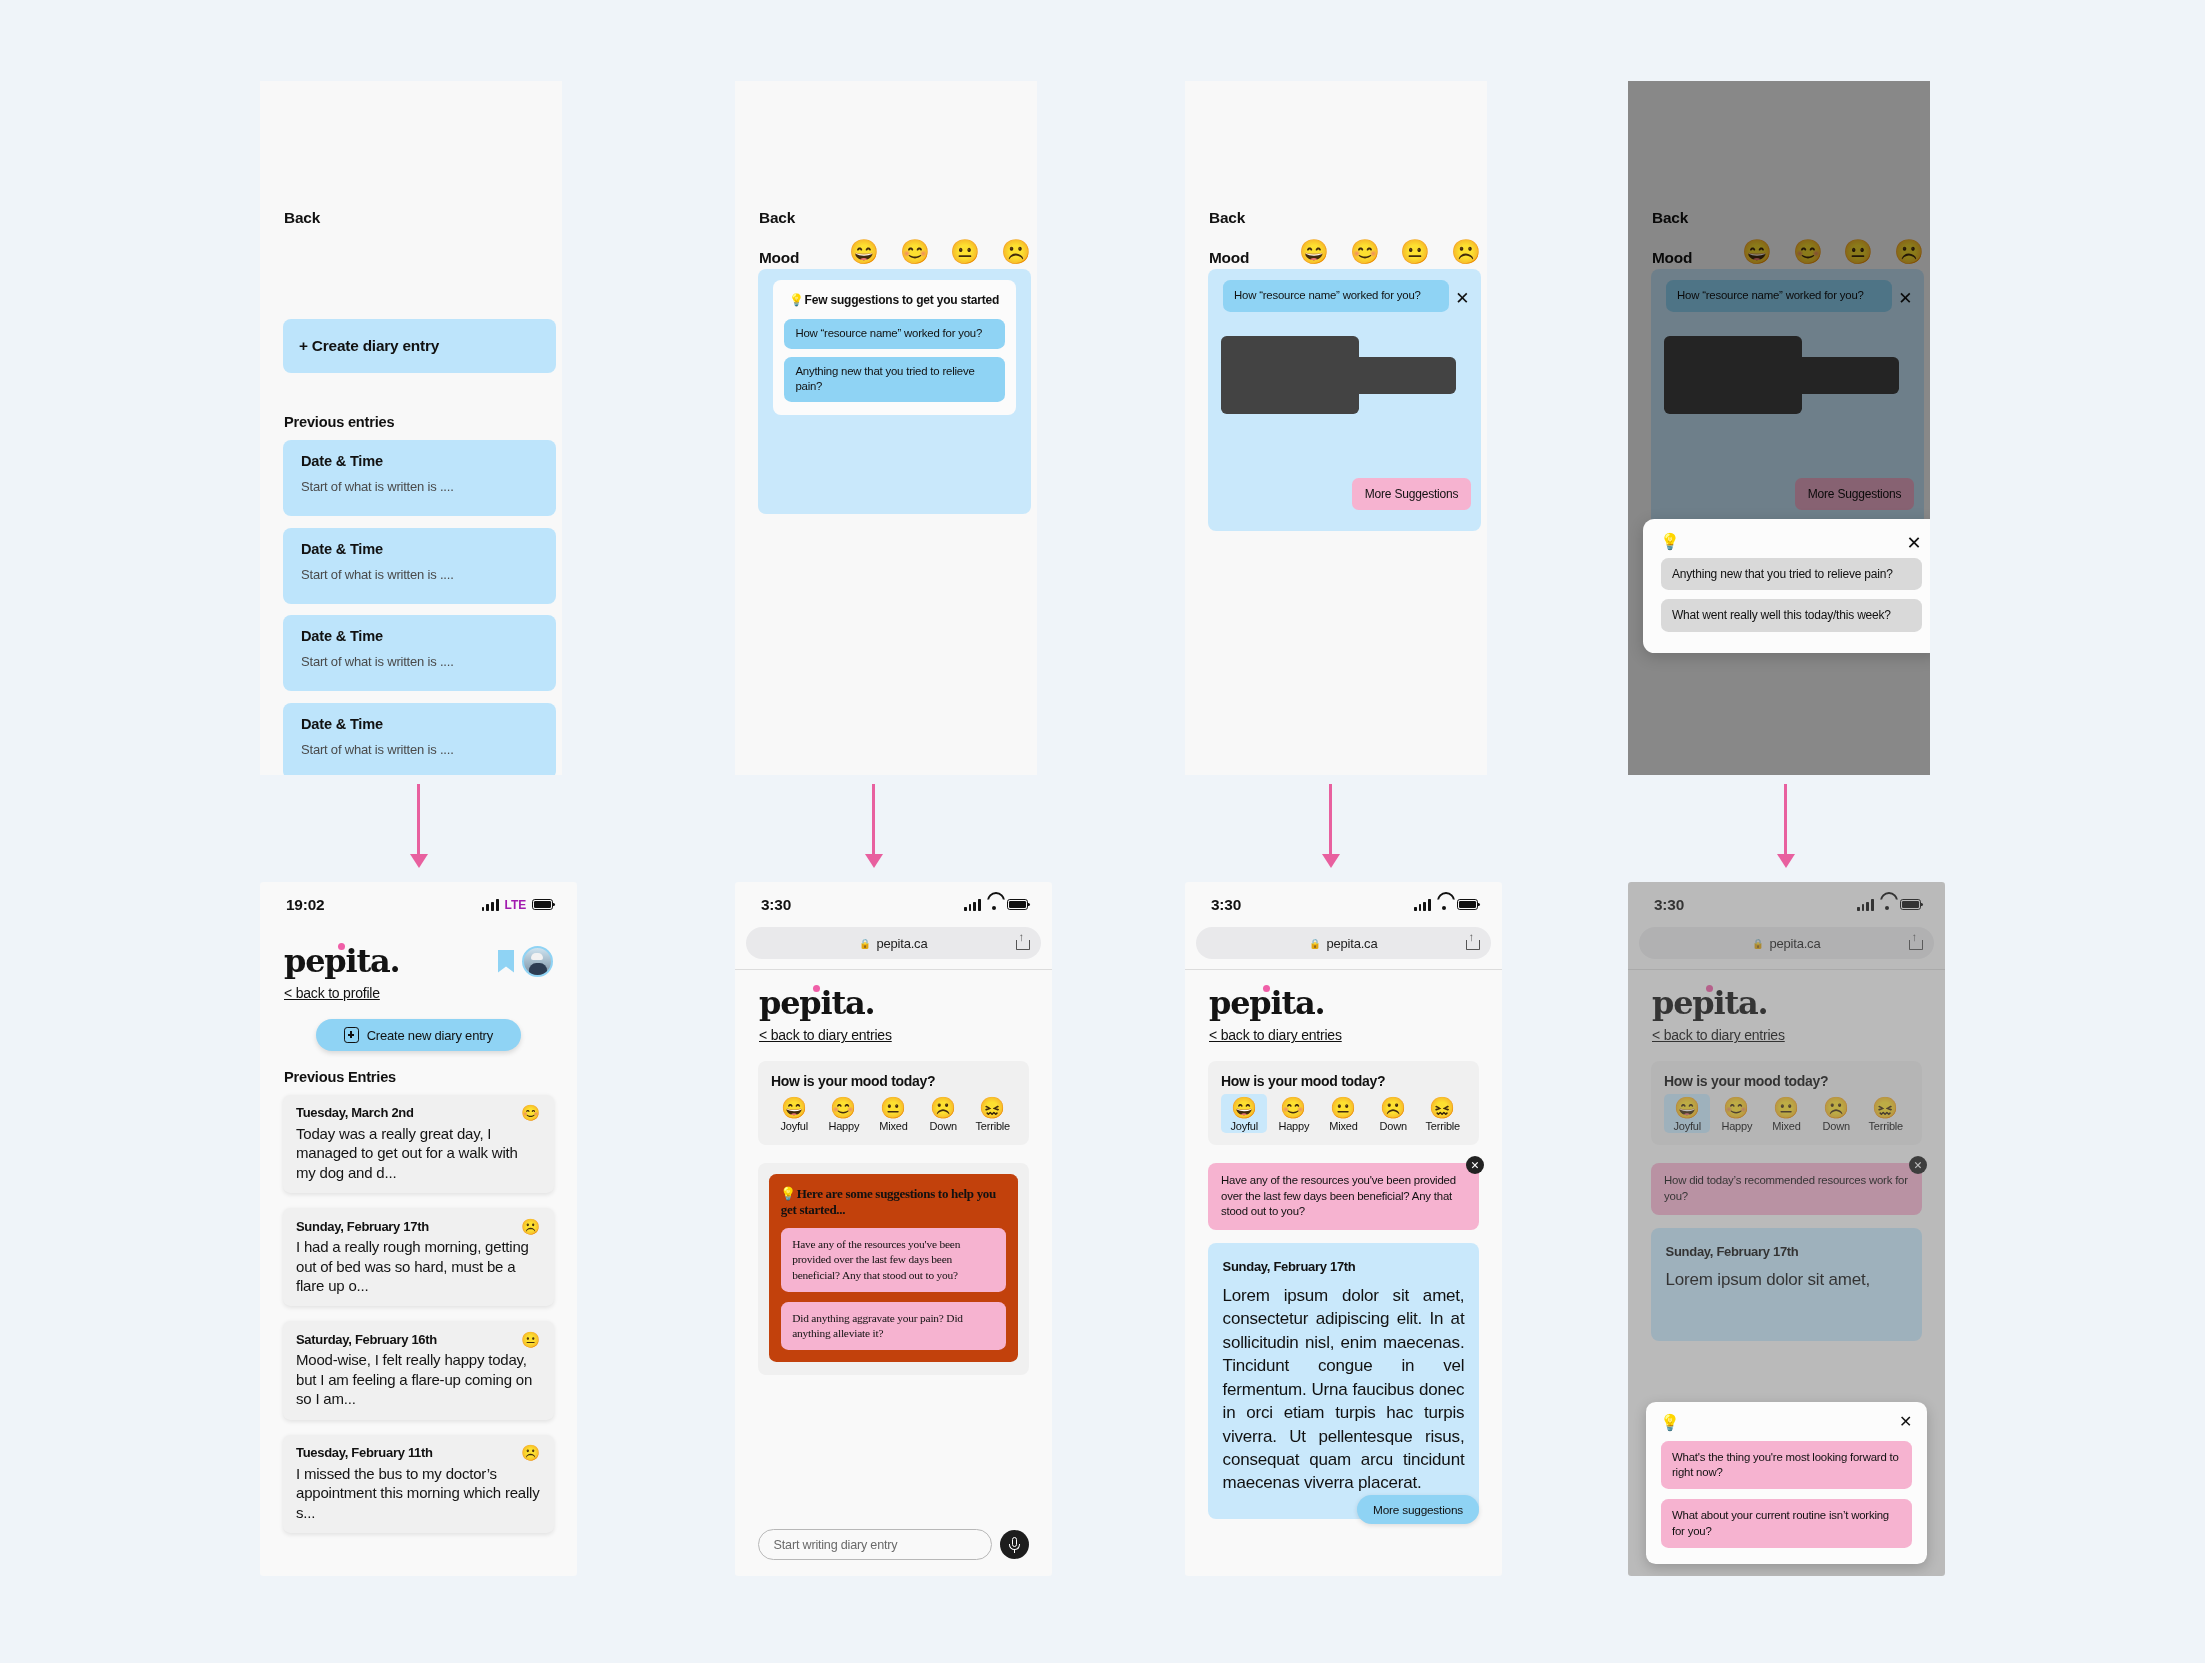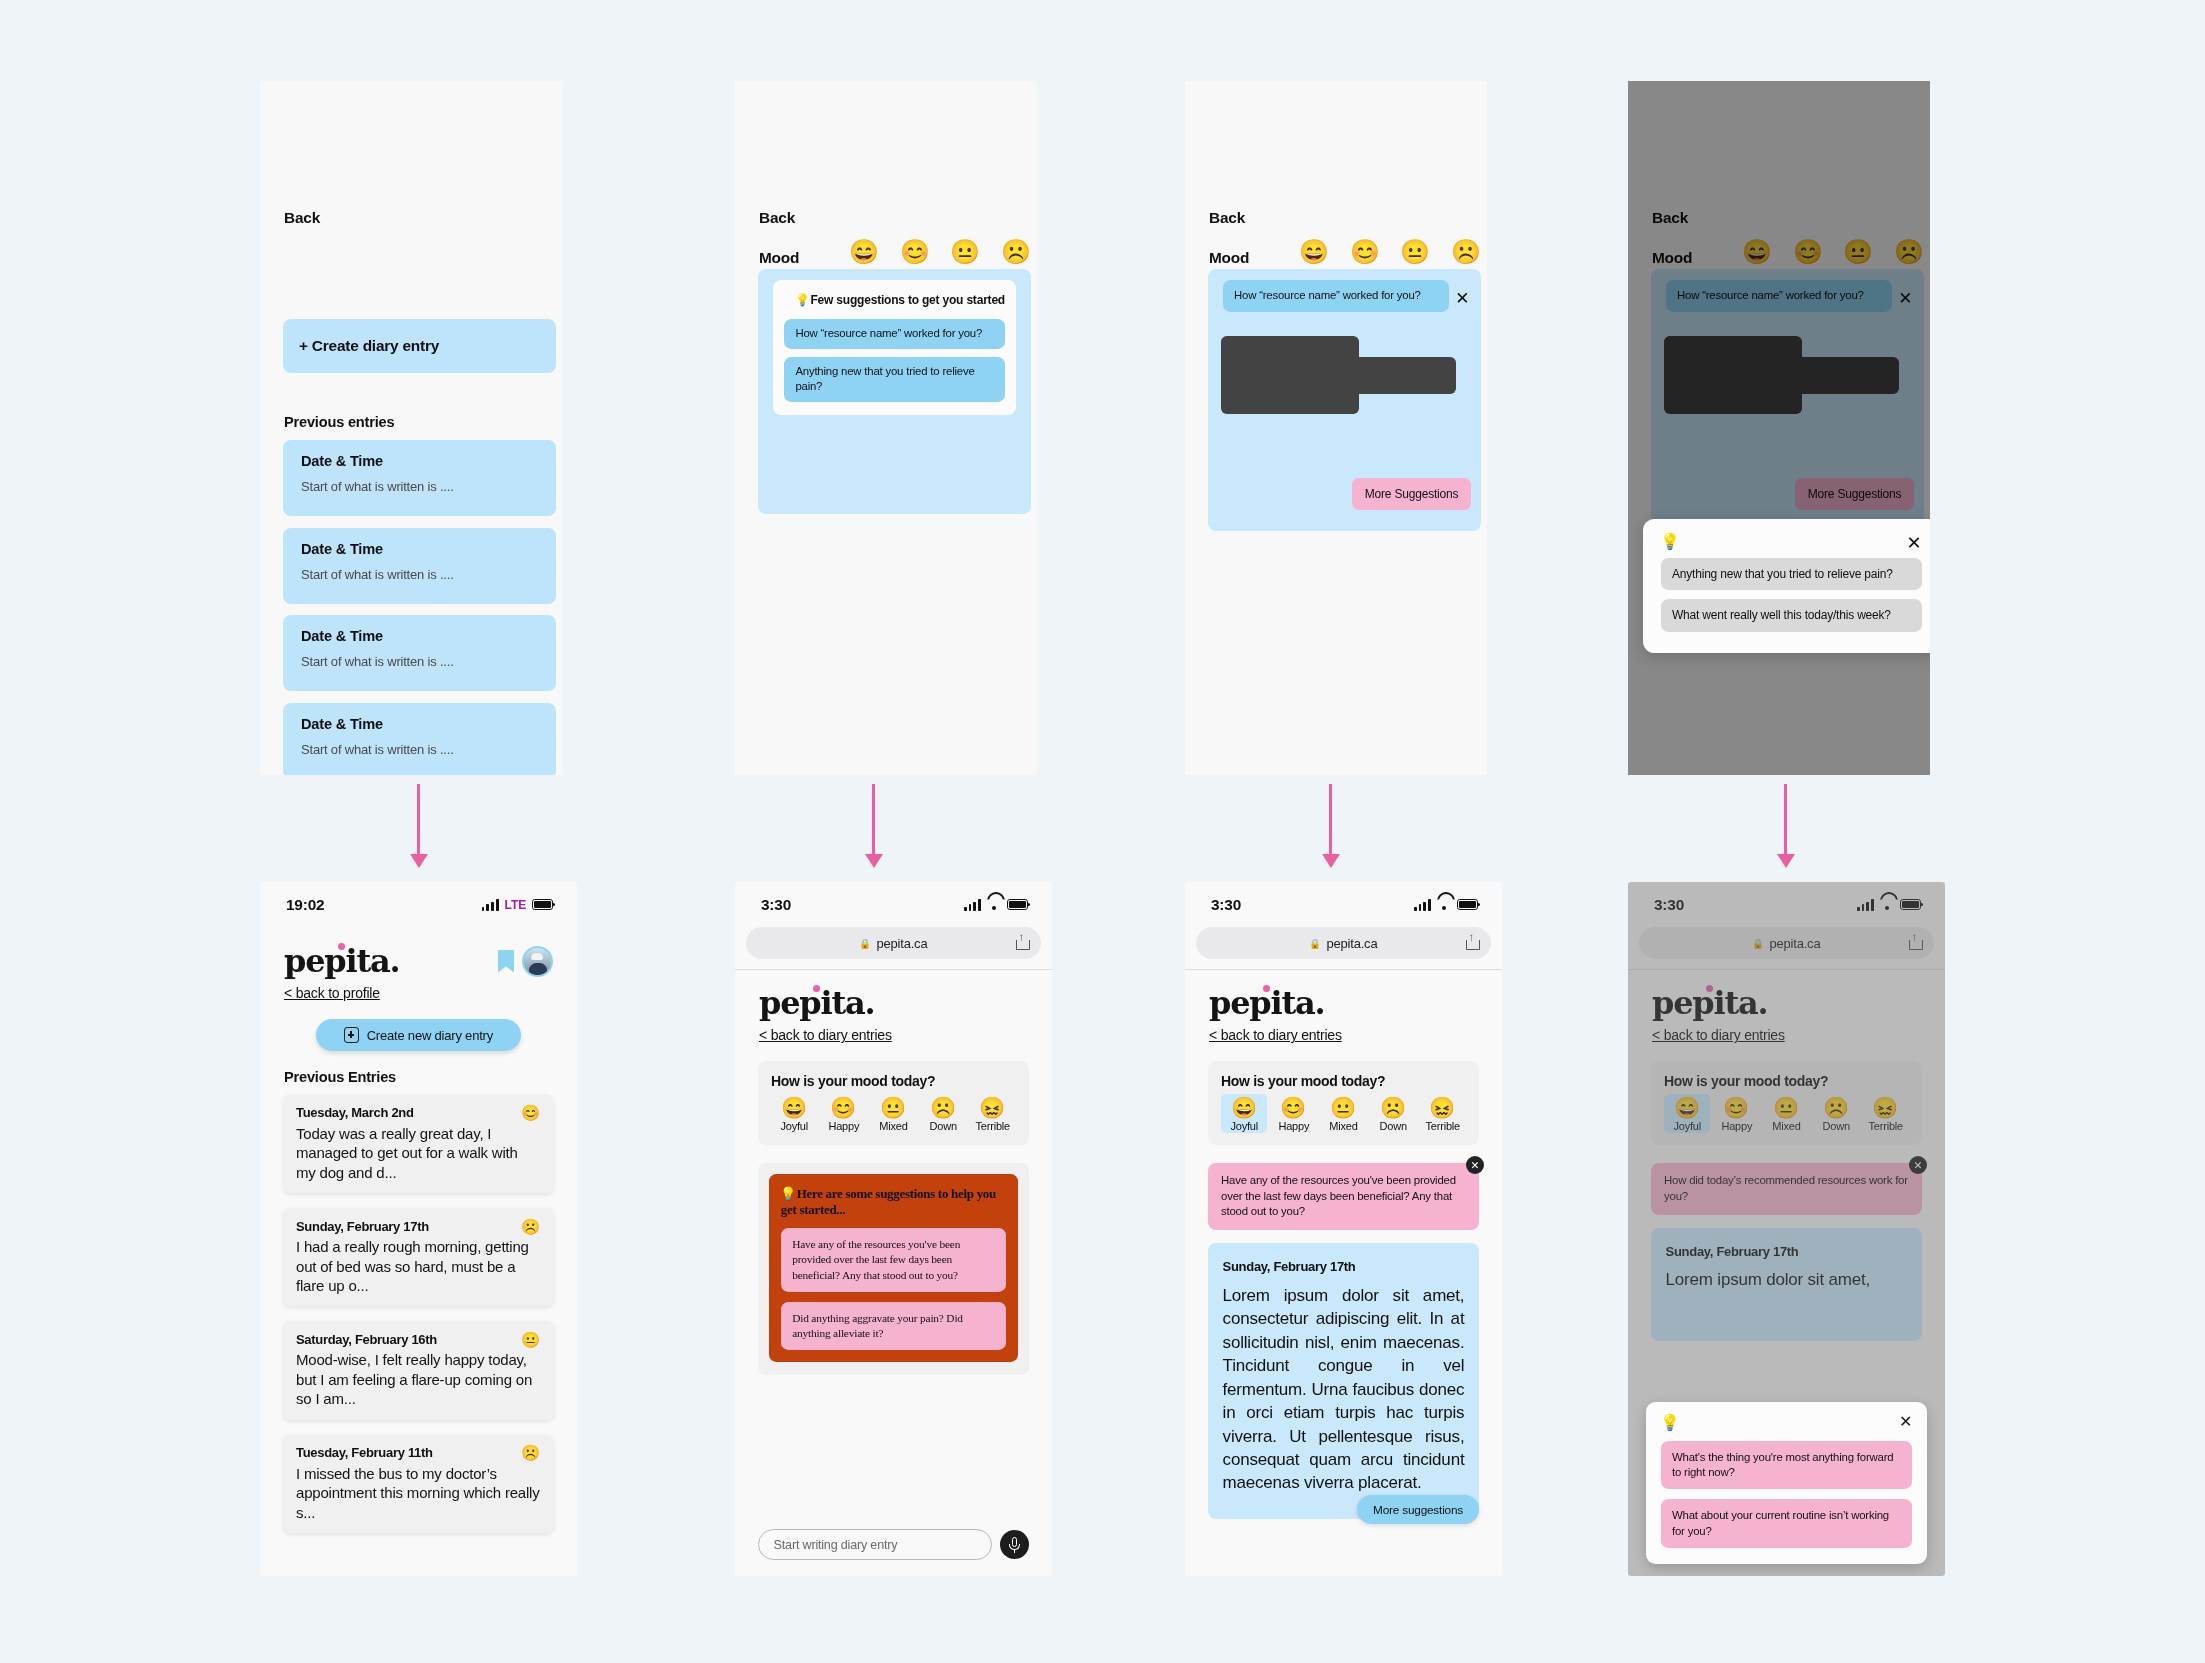--- a/index.html
+++ b/index.html
@@ -54,21 +54,21 @@
     position: absolute; left: 23px; top: 188px;
     width: 273px; height: 244px;
     background: #c9e8fb; border-radius: 8px;
   }
   .wf-whitecard {
     position: absolute; left: 14.6px; top: 11.4px; right: 14.6px;
     background: #fbfbfb; border-radius: 8px; padding: 13px 11.4px 13px 11.4px;
   }
   .wf-card-title {
     font-size: 12px; font-weight: 700; color: #111;
-    text-align: right; letter-spacing: -0.2px; margin-bottom: 11.4px;
+    text-align: center; letter-spacing: -0.2px; margin-bottom: 11.4px;
   }
   .wf-chip {
     background: #8fd3f4; border-radius: 7.3px;
     padding: 7.3px 11.4px; font-size: 11.4px; color: #111;
     letter-spacing: -0.2px; line-height: 1.35; margin-bottom: 8px;
   }
   .wf-chip:last-child { margin-bottom: 0; }
 
   .wf-chip-row {
     position: absolute; left: 14.6px; top: 11.4px; right: 11.4px;
@@ -703,20 +703,20 @@
         <div class="entry-blue" style="padding-bottom:49px;">
           <div class="eb-date">Sunday, February 17th</div>
           <div class="eb-body">Lorem ipsum dolor sit amet,</div>
         </div>
         <div class="more-pill" style="bottom:-19.5px;">More suggestions</div>
       </div>
       <div class="ph-dim"></div>
       <div class="ph-modal">
         <div class="ph-modal-x">✕</div>
         <span class="ph-bulb">💡</span>
-        <div class="pchip">What's the thing you're most anything forward to right now?</div>
+        <div class="pchip">What's the thing you're most looking forward to right now?</div>
         <div class="pchip">What about your current routine isn’t working for you?</div>
       </div>
     </div>
   </div>
 
 </div>
 
 
 </body></html>

